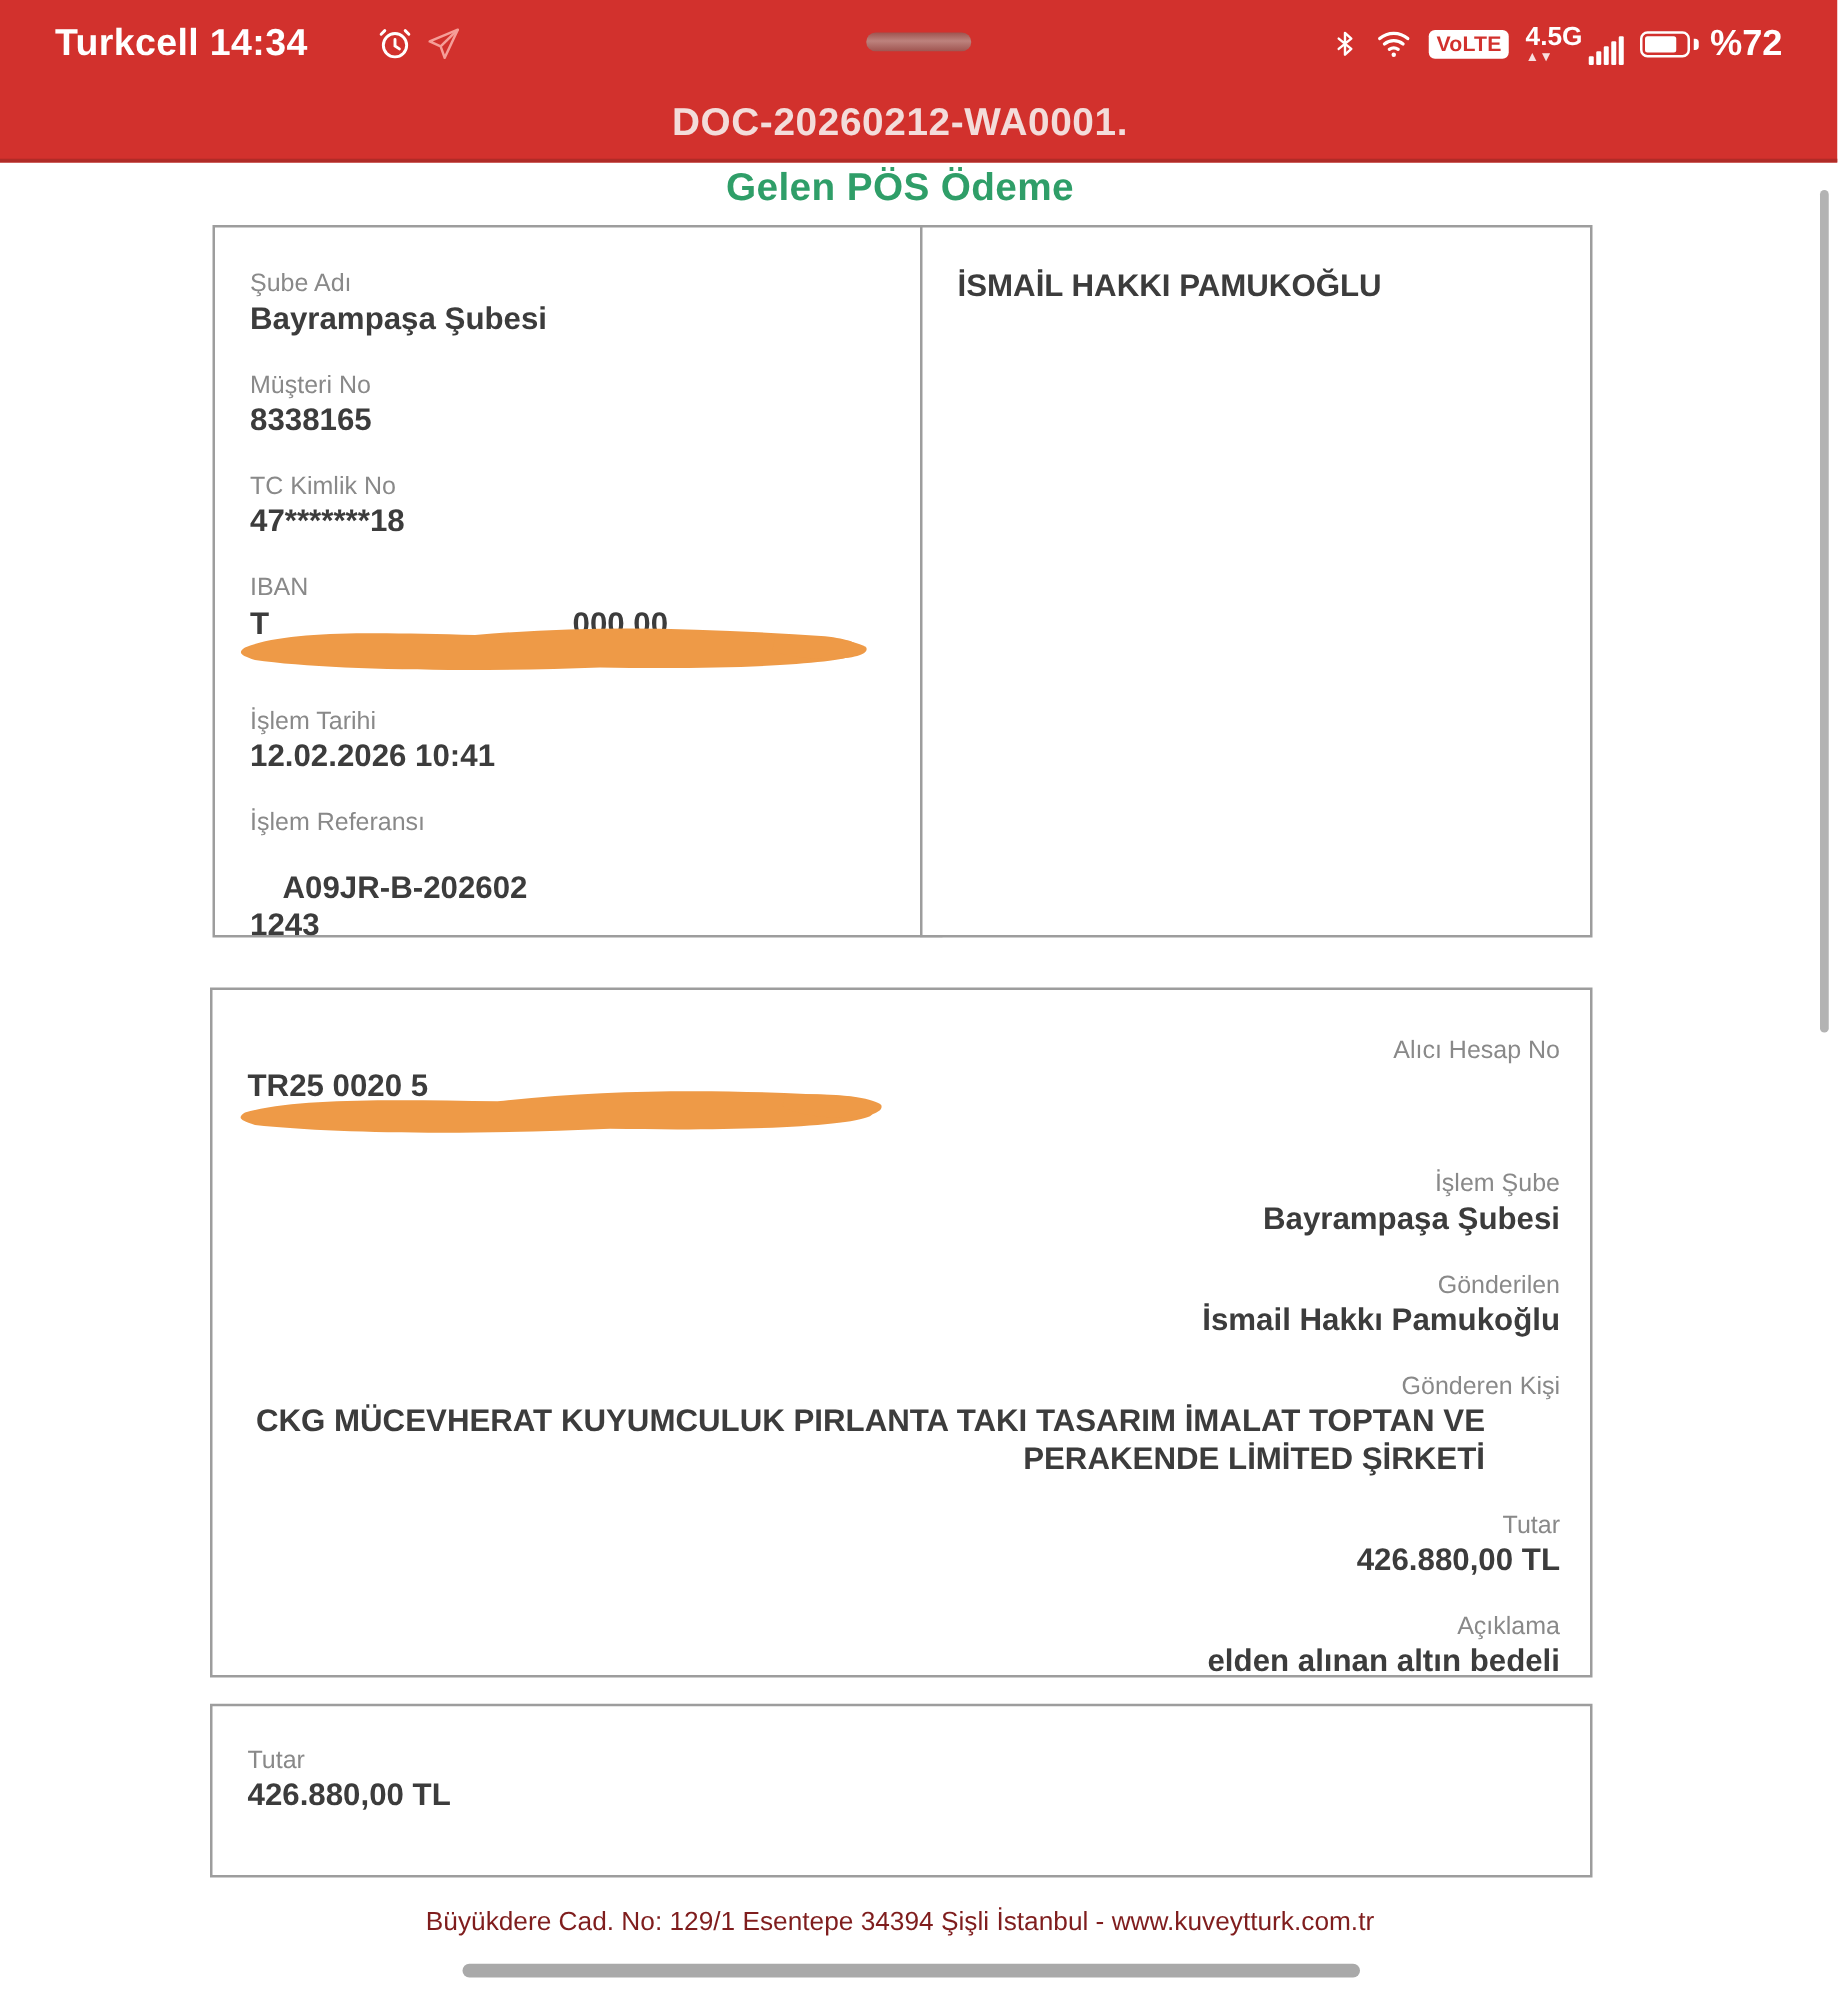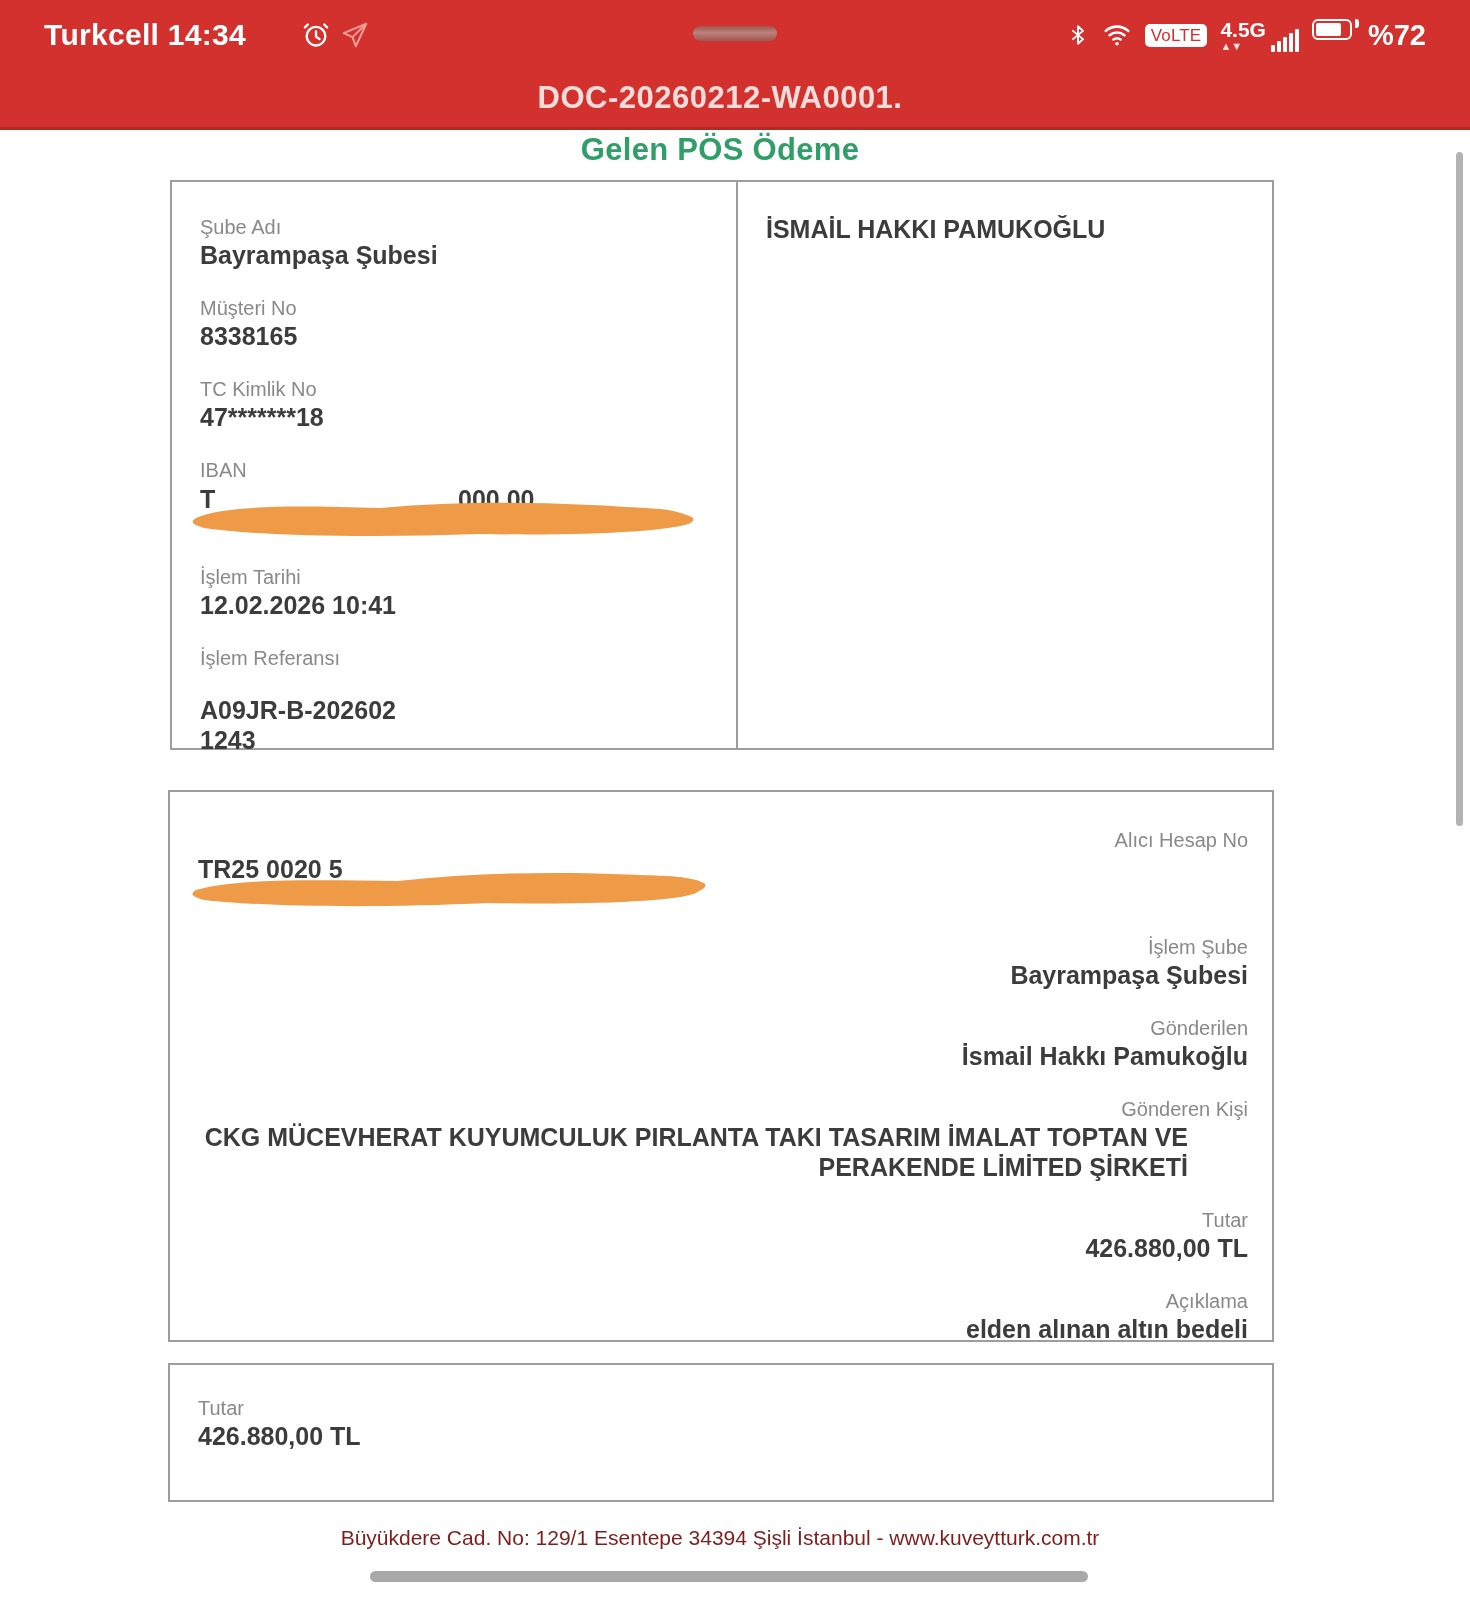--- a/index.html
+++ b/index.html
@@ -18,29 +18,29 @@
     display:flex;align-items:center;padding:0 44px;box-sizing:border-box;
     color:#ffffff;
     gap:44px;
   }
   .carrier-time{font-size:30px;font-weight:bold;letter-spacing:.3px;}
   .s-icon{display:inline-flex;align-items:center;justify-content:center;}
   .left-icons{display:flex;align-items:center;gap:10px;margin-left:12px;}
   .spacer{flex:1;}
   .right-icons{display:flex;align-items:center;gap:13px;}
   .volte-badge{
-    background:#ffffff;color:#d2312d;font-weight:normal;font-size:17px;
+    background:#ffffff;color:#d2312d;font-weight:bold;font-size:17px;
     border-radius:5px;padding:3px 6px;line-height:1;letter-spacing:.2px;
   }
   .net-block{display:flex;align-items:flex-end;gap:5px;}
   .net-label{font-size:21px;font-weight:bold;line-height:1;}
   .net-arrows{font-size:11px;line-height:1;opacity:.85;display:block;text-align:left;}
   .sig-bars{display:flex;align-items:flex-end;gap:2px;height:24px;}
   .sig-bars i{display:block;width:4px;background:#fff;border-radius:1px;}
-  .battery{display:flex;align-items:flex-start;gap:3px;}
+  .battery{display:flex;align-items:center;gap:3px;}
   .batt-body{
     width:40px;height:21px;border:2.5px solid #fff;border-radius:6px;
     position:relative;box-sizing:border-box;
   }
   .batt-fill{position:absolute;left:2px;top:2px;bottom:2px;width:70%;background:#fff;border-radius:2px;}
   .batt-nub{width:4px;height:9px;background:#fff;border-radius:0 3px 3px 0;}
   .batt-pct{font-size:29px;font-weight:bold;margin-left:6px;}
   .camera-pill{
     position:absolute;left:693px;top:26px;width:84px;height:15px;border-radius:8px;
     background:linear-gradient(180deg,#9e534f,#bd827d 45%,#a05551);
@@ -59,21 +59,21 @@
     box-sizing:border-box;padding:32px 24px 0 28px;
   }
   #box1-left{left:170px;top:180px;width:584px;height:570px;}
   #box1-right{left:736px;top:180px;width:538px;height:570px;}
   #box2{left:168px;top:790px;width:1106px;height:552px;padding-top:35px;text-align:right;}
   #box3{left:168px;top:1363px;width:1106px;height:139px;padding-top:30px;}
   .field{margin-bottom:25px;}
   .f-label{font-size:20px;color:#898989;line-height:26px;}
   .f-value{font-size:25px;font-weight:bold;color:#3c3c3c;line-height:30px;}
   .f-value.wide{max-width:990px;}
-  .ref-gap{margin-top:24px;}
+  .ref-gap{margin-top:24px;margin-left:26px;}
   
   .redact{position:relative;height:54px;width:520px;margin-top:2px;}
   .redact .peek{position:absolute;top:0;font-size:25px;font-weight:bold;color:#3c3c3c;white-space:pre;}
   .redact svg{position:absolute;left:-10px;top:9px;}
   
   .doc-footer{
     position:absolute;left:0;top:1526px;width:1440px;text-align:center;
     color:#7f1d1d;font-size:21px;
   }
   .home-indicator{

